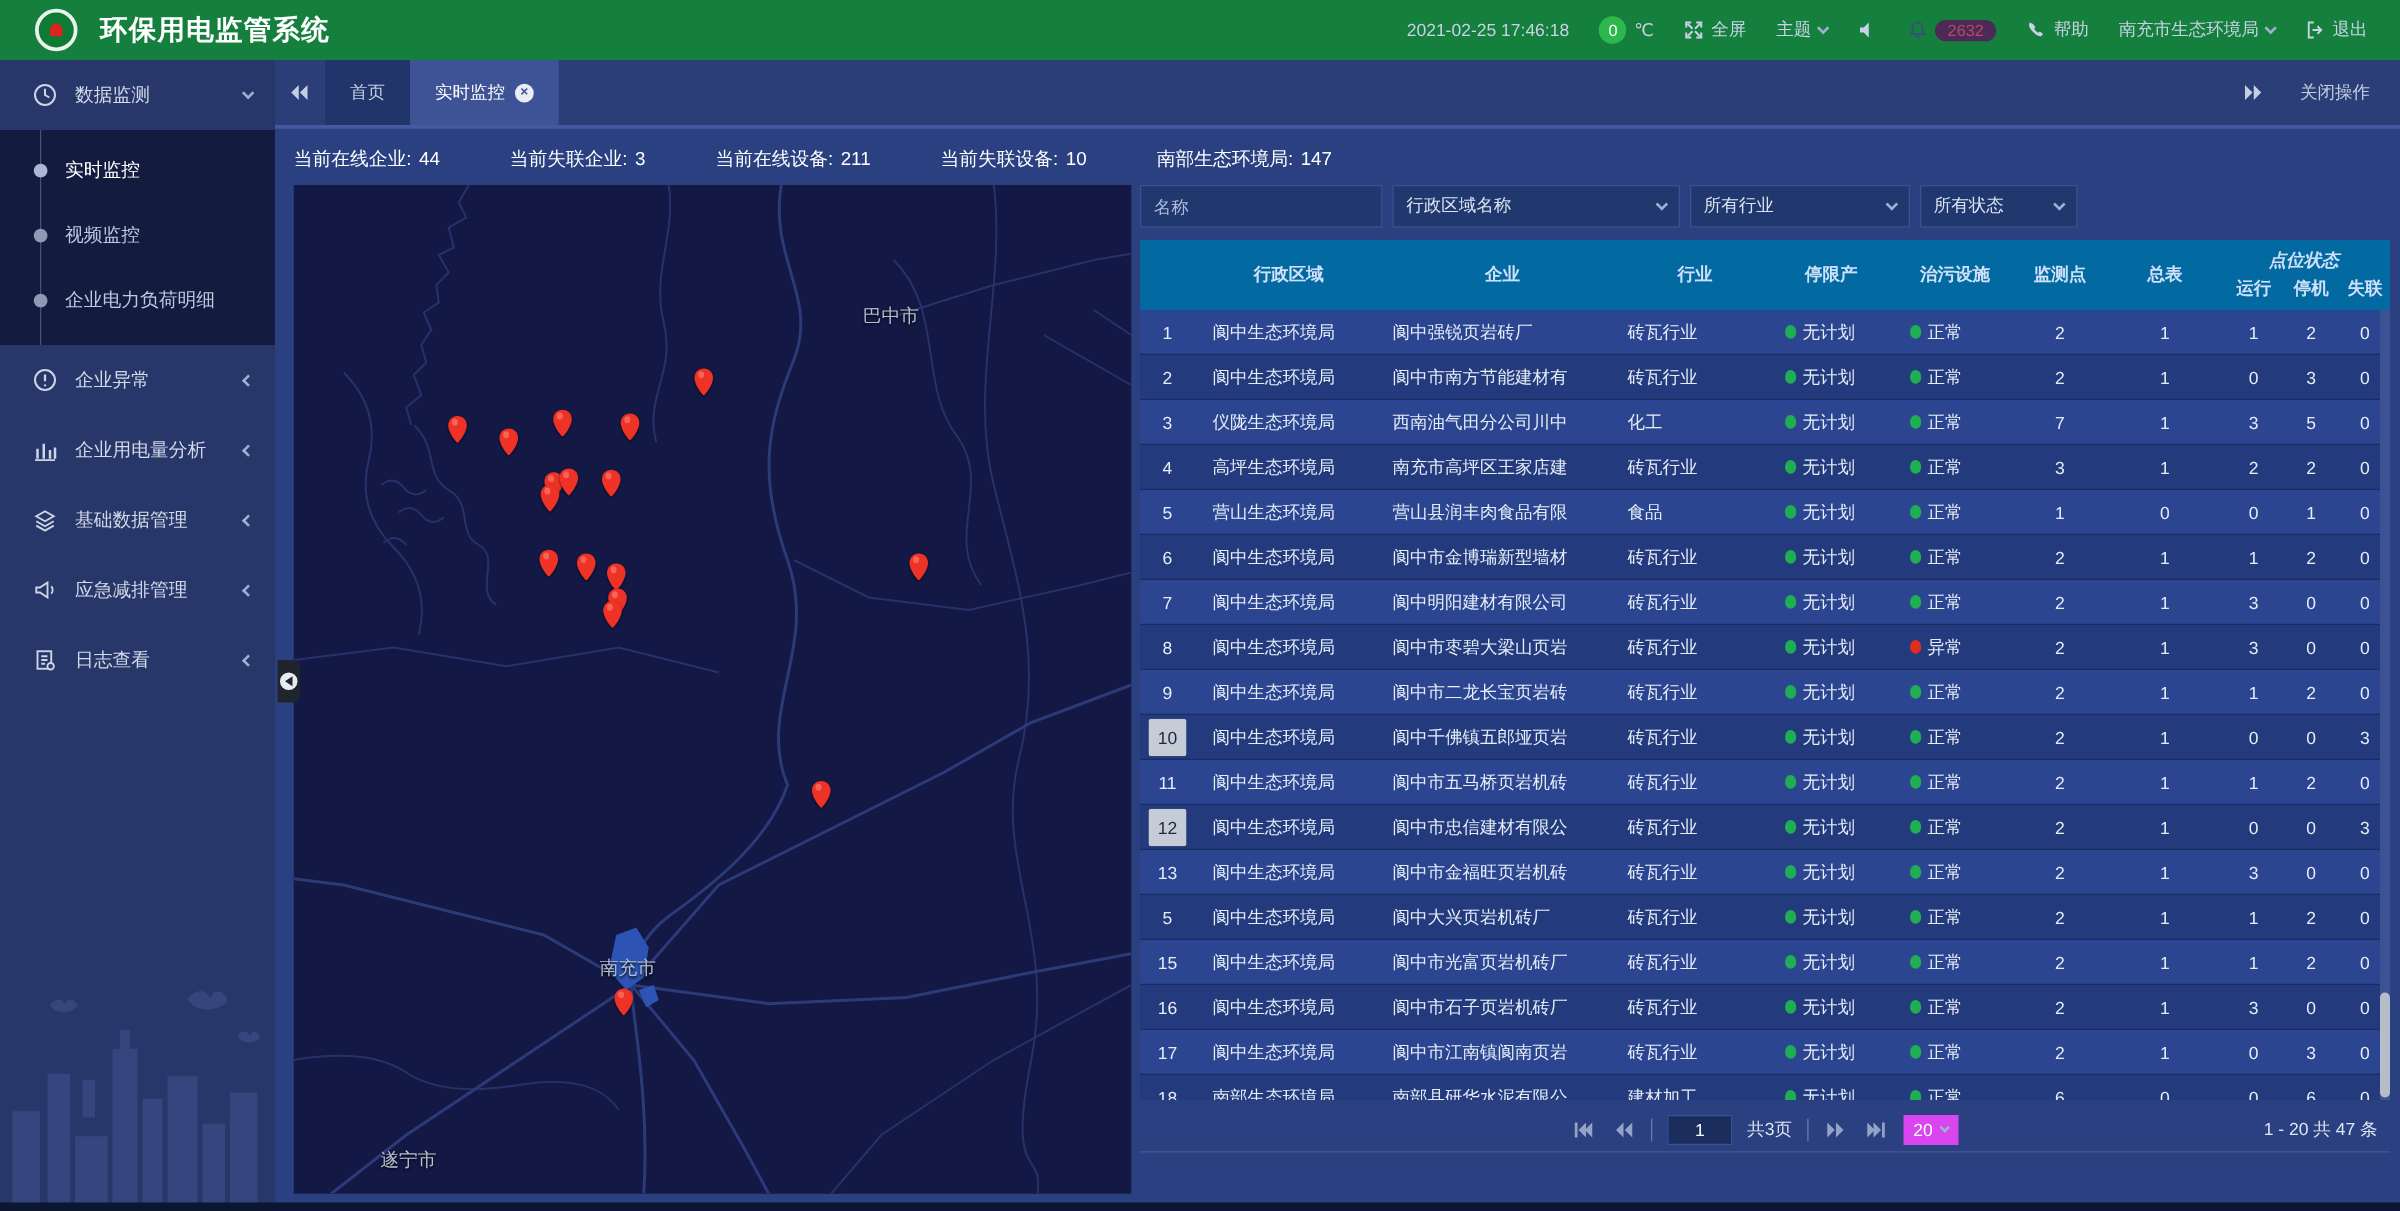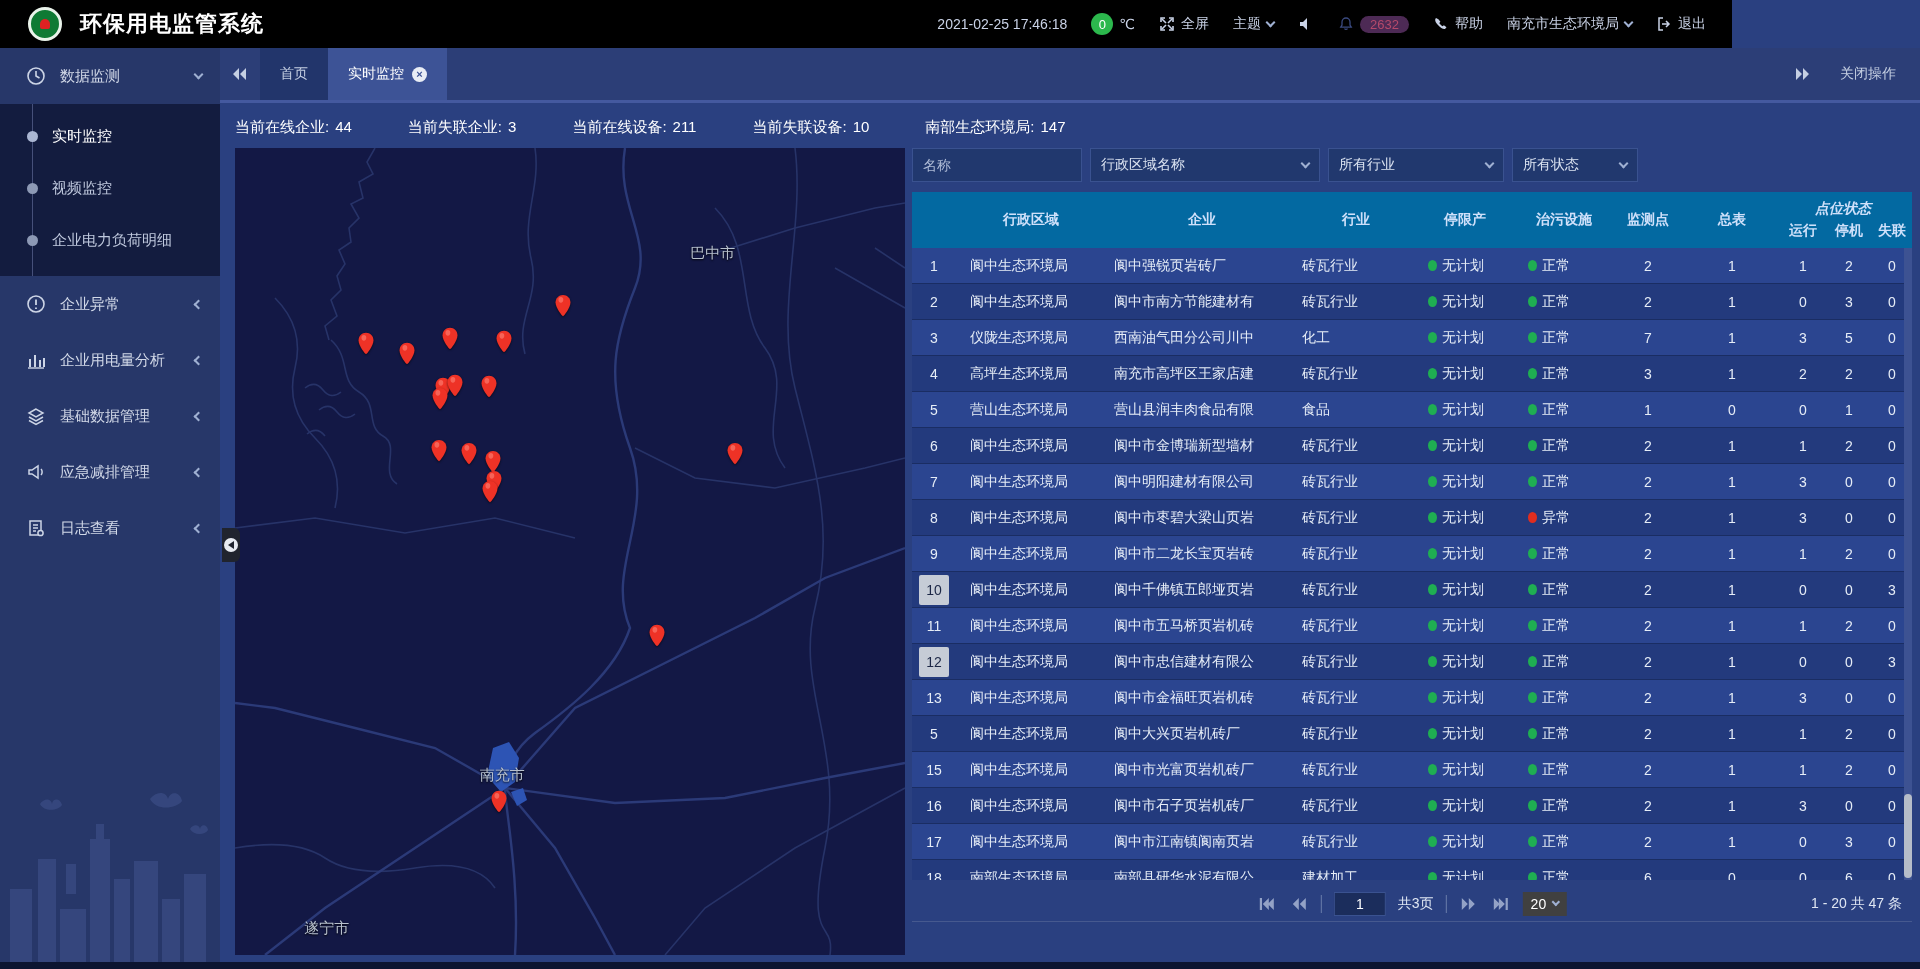--- a/index.html
+++ b/index.html
@@ -1,21 +1,21 @@
 <!DOCTYPE html>
 <html><head>
 <meta charset="utf-8">
 <style>
   html,body{margin:0;padding:0;background:#0c1531;}
   *{box-sizing:border-box;}
   .app{position:relative;width:1920px;height:969px;overflow:hidden;
        font-family:"Liberation Sans","DejaVu Sans",sans-serif;color:#dbe3f1;background:#2a4080;}
 
   
-  .hdr{position:absolute;left:0;top:0;width:1732px;height:48px;background:#000000;z-index:30;
+  .hdr{position:absolute;left:0;top:0;width:1920px;height:48px;background:#15803d;z-index:30;
        display:flex;align-items:center;}
   .logo{width:34px;height:34px;border-radius:50%;background:#0f7a34;margin-left:28px;
         border:3px solid #e9f3ea;display:flex;align-items:center;justify-content:center;}
   .logo i{width:10px;height:10px;background:#d22;border-radius:50% 50% 2px 2px;display:block;}
   .hdr-title{font-size:22px;font-weight:bold;color:#fff;margin-left:18px;letter-spacing:1px;}
   .hdr-right{margin-left:auto;display:flex;align-items:center;gap:24px;padding-right:26px;font-size:14px;color:#c9d2e6;}
   .hdr-item{display:flex;align-items:center;gap:6px;cursor:default;white-space:nowrap;}
   .temp-badge{width:22px;height:22px;border-radius:50%;background:#2cb84d;color:#fff;font-size:13px;
               display:flex;align-items:center;justify-content:center;}
   .bell-badge{background:#4d2a55;color:#b5496b;border-radius:9px;font-size:13px;padding:1px 10px;}
@@ -65,21 +65,21 @@
   .pin{position:absolute;width:17px;height:23px;transform:translate(-50%,-100%);}
   .pin svg{display:block;width:17px;height:23px;filter:drop-shadow(0 1px 1px rgba(0,0,0,.6));}
   .collapse-handle{position:absolute;left:222px;top:528px;width:18px;height:34px;background:#20242e;
                    border-radius:0 6px 6px 0;z-index:15;display:flex;align-items:center;justify-content:center;cursor:pointer;}
   .collapse-handle .cc{width:14px;height:14px;border-radius:50%;background:#e8ecf2;display:flex;align-items:center;justify-content:center;}
   .collapse-handle .tri{width:0;height:0;border-top:4px solid transparent;border-bottom:4px solid transparent;border-right:6px solid #20242e;margin-right:1px;}
 
   
   .panel{position:absolute;left:912px;top:148px;width:1000px;bottom:14px;}
   .filters{display:flex;gap:8px;height:34px;}
-  .f-input{width:170px;height:34px;background:#21386e;border:1px solid #3a5290;color:#e6edf7;
+  .f-input{width:194px;height:34px;background:#21386e;border:1px solid #3a5290;color:#e6edf7;
            font-size:14px;padding:0 10px;outline:none;font-family:inherit;}
   .f-input::placeholder{color:#aebbd6;opacity:1;}
   .f-select{height:34px;background:#21386e;border:1px solid #3a5290;display:flex;align-items:center;
             font-size:14px;color:#dbe3f1;padding:0 10px;cursor:pointer;}
   .f-select .ftxt{flex:1;}
   .f-select .chev{border-color:#9fb0d2;}
   .fs1{width:230px;}.fs2{width:176px;}.fs3{width:126px;}
 
   
   .table{position:relative;margin-top:10px;height:688px;overflow:hidden;background:#2a4080;}
@@ -118,21 +118,21 @@
 
   
   .pager{margin-top:6px;height:36px;display:flex;align-items:center;border-bottom:1px solid #46598f;
          font-size:14px;color:#dfe6f2;position:relative;}
   .pager-center{position:absolute;left:50%;transform:translateX(-50%);display:flex;align-items:center;gap:12px;}
   .pgbtn{width:20px;height:20px;display:flex;align-items:center;justify-content:center;cursor:pointer;}
   .pgbtn svg{width:16px;height:14px;}
   .pg-sep{width:1px;height:18px;background:#6a7caa;}
   .pg-input{width:52px;height:24px;background:#1b2d5c;border:1px solid #3a5290;color:#fff;text-align:center;
             font-size:14px;font-family:inherit;outline:none;}
-  .pg-size{height:24px;background:#404040;color:#fff;display:flex;align-items:center;gap:7px;padding:0 8px;cursor:pointer;}
+  .pg-size{height:24px;background:#d946ef;color:#fff;display:flex;align-items:center;gap:7px;padding:0 8px;cursor:pointer;}
   .pg-size .chev{width:6px;height:6px;}
   .pager-right{margin-left:auto;padding-right:10px;}
 
   .bottom-strip{position:absolute;left:0;right:0;bottom:0;height:7px;background:#0c1531;z-index:40;}
 </style>
 </head>
 <body>
 
 <div class="app">
 

